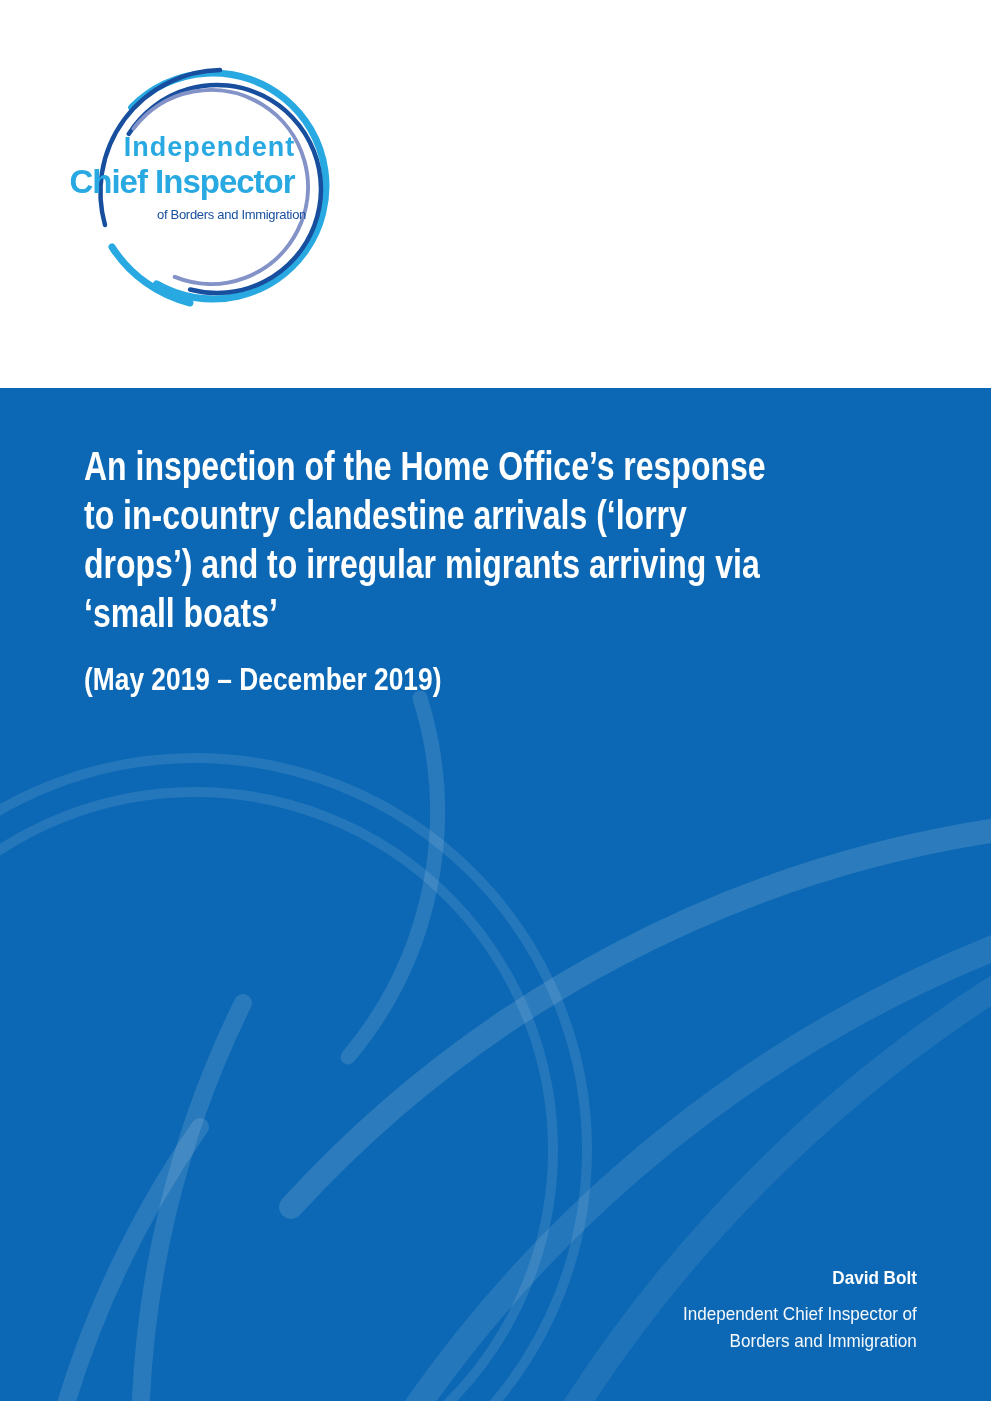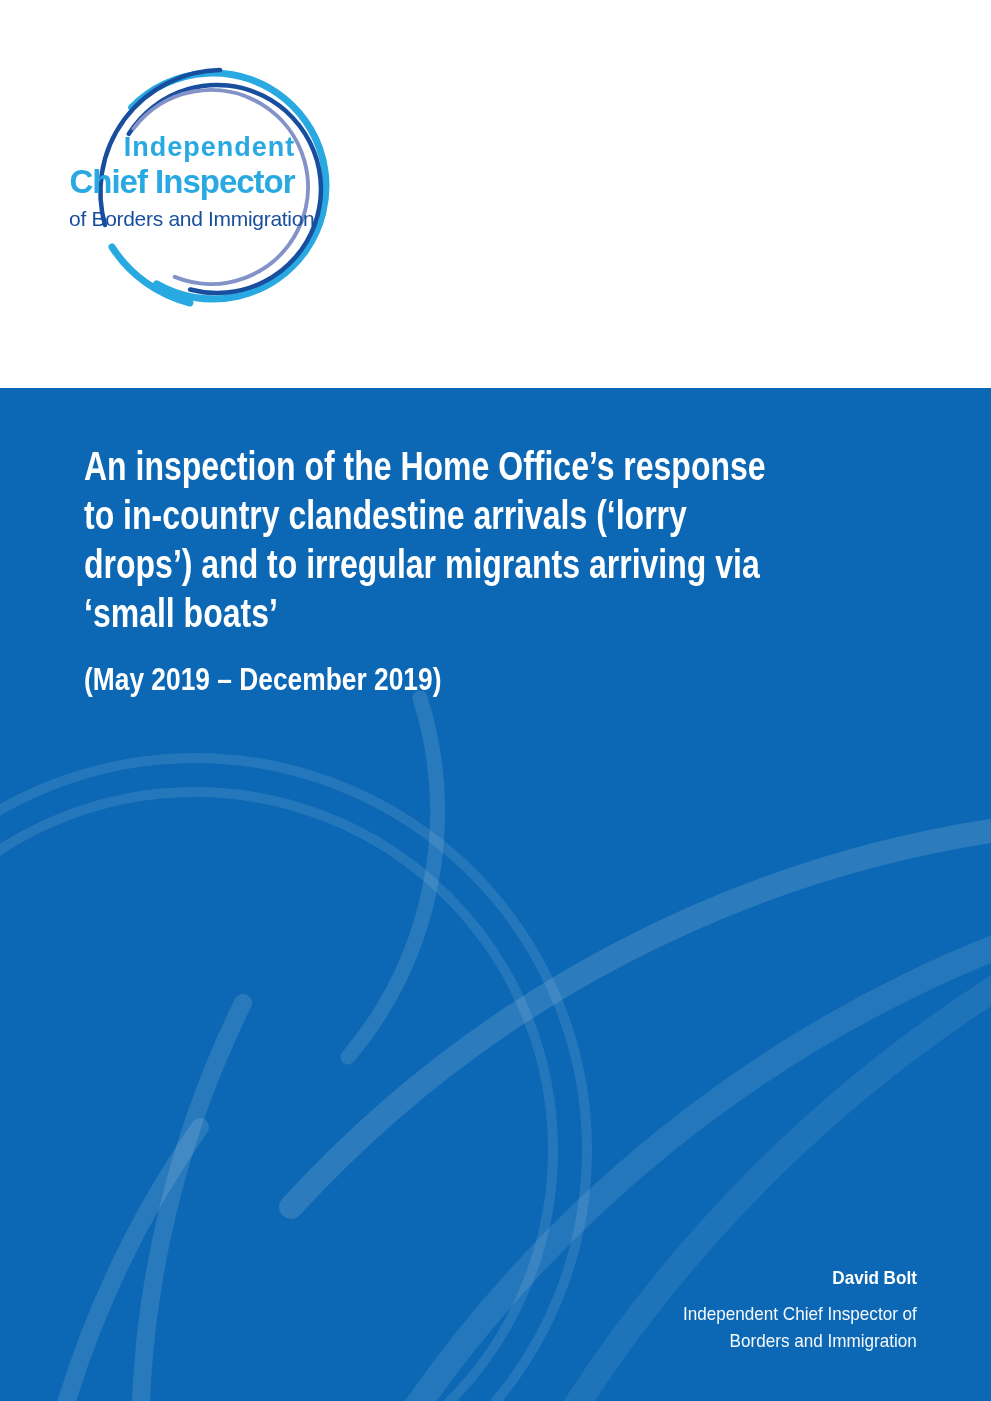--- a/index.html
+++ b/index.html
@@ -44,23 +44,23 @@
     white-space: nowrap;
   }
   .logo-line2 {
     position: absolute; left: -5px; top: 107px; width: 260px;
     text-align: center;
     font-size: 33px; font-weight: bold; letter-spacing: -1px;
     color: var(--logo-cyan);
     white-space: nowrap;
   }
   .logo-line3 {
-    position: absolute; left: 12px; right: 31px; top: 151px;
+    position: absolute; left: 4px; right: 31px; top: 151px;
     text-align: right;
-    font-size: 21px; font-weight: normal; letter-spacing: -0.3px;
+    font-size: 13px; font-weight: normal; letter-spacing: -0.3px;
     color: var(--logo-navy);
     white-space: nowrap;
   }
   
   .blue-panel {
     position: absolute; left: 0; top: 388px;
     width: 991px; height: 1033px;
     background: var(--panel-blue);
     overflow: hidden;
   }

